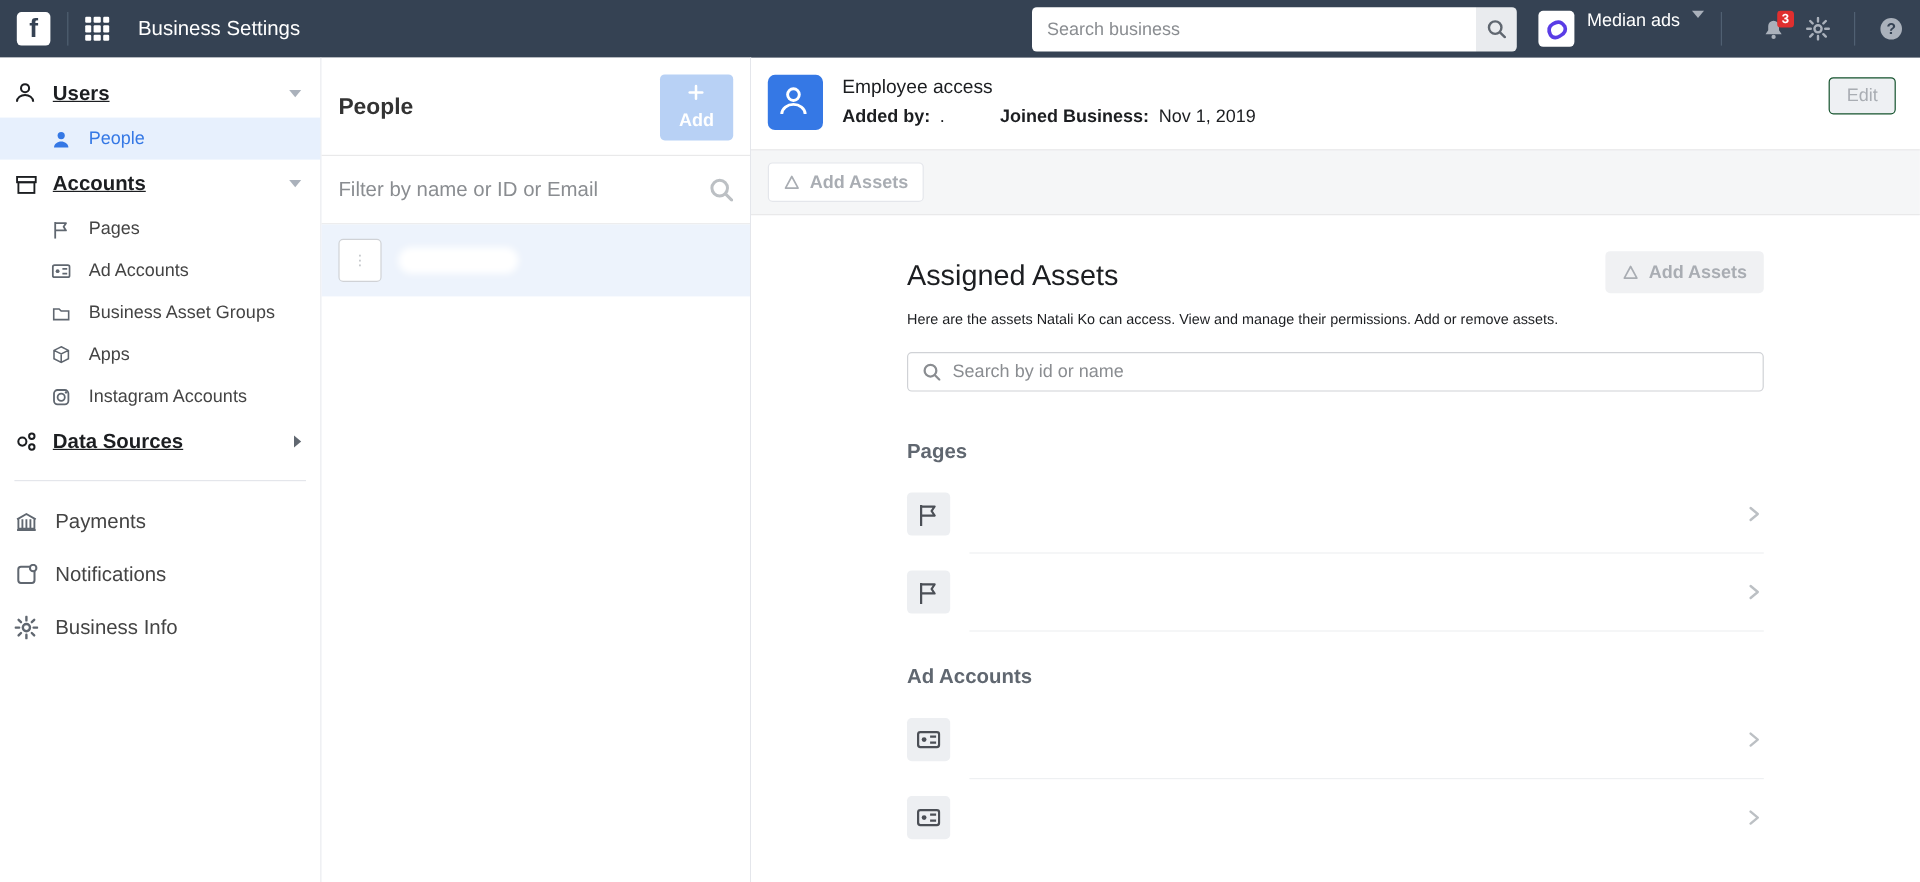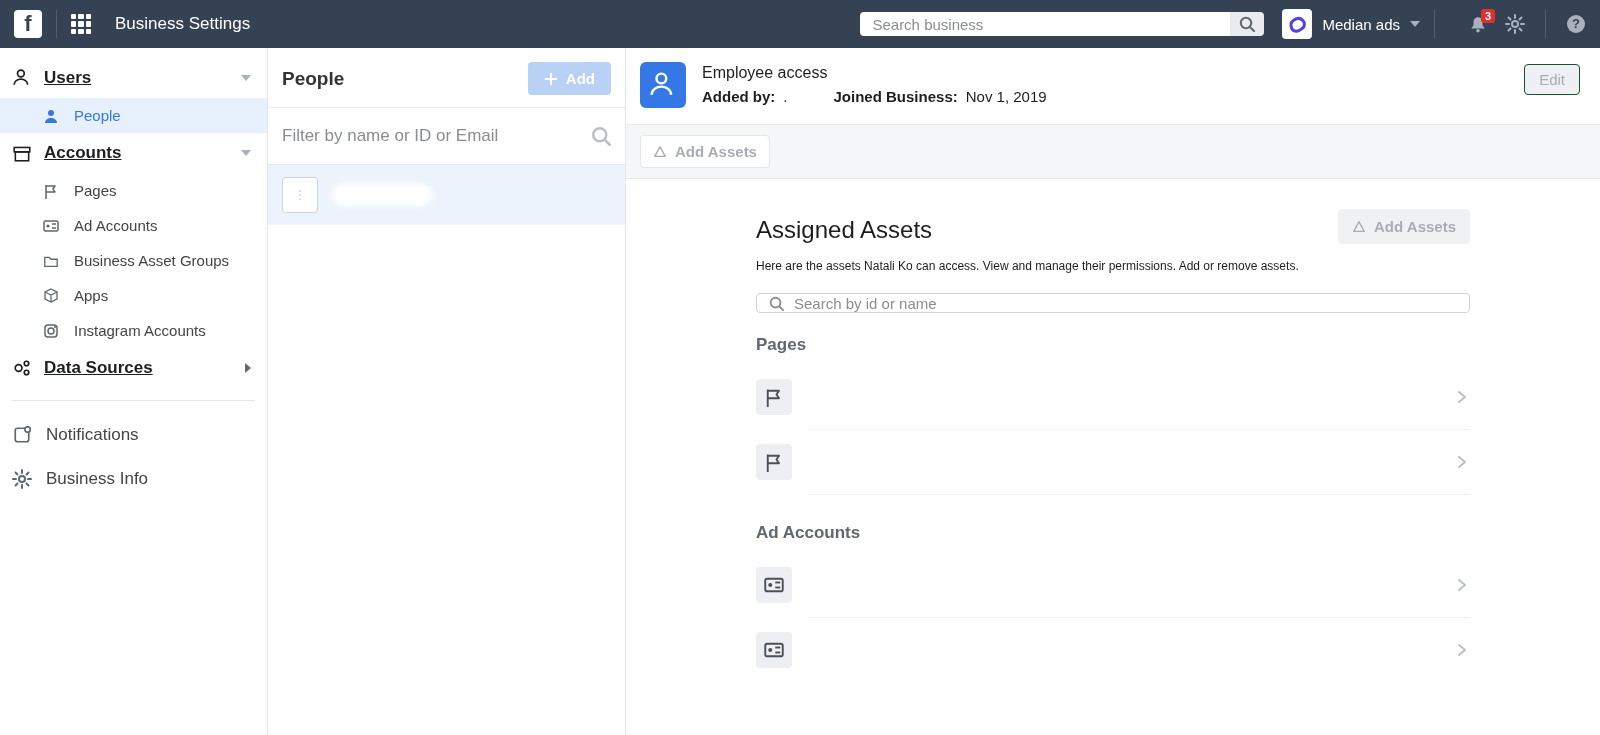--- a/index.html
+++ b/index.html
@@ -6,25 +6,25 @@
   body { width: 1600px; height: 735px; overflow: hidden; background:#fff; color:#1c1e21; }
   
   
   .topbar { height: 48px; background:#354253; display:flex; align-items:center; padding:0 14px; color:#fff; }
   .fb-logo { width:28px; height:28px; background:#fff; border-radius:4px; display:flex; align-items:center; justify-content:center; color:#354253; font-weight:900; font-size:22px; font-family: Arial Black, Arial, sans-serif; }
   .topbar .divider-v { width:1px; height:28px; background:#506072; margin:0 14px; }
   .apps-icon { width:20px; height:20px; display:grid; grid-template-columns:repeat(3,1fr); grid-template-rows:repeat(3,1fr); gap:2px; }
   .apps-icon span { background:#fff; border-radius:1px; }
   .page-title { font-size:17px; margin-left:24px; font-weight:400; }
   .topbar-spacer { flex:1; }
-  .search-wrap { display:flex; height:24px; }
+  .search-wrap { display:flex; height:37px; }
   .search-input { width:370px; border:none; border-radius:4px 0 0 4px; padding:0 12px; font-size:15px; color:#333; }
   .search-input::placeholder{ color:#8a8d91; }
   .search-btn { width:34px; background:#e9ebee; border:none; border-radius:0 4px 4px 0; display:flex; align-items:center; justify-content:center; color:#606770; cursor:pointer; }
-  .biz-select { display:flex; align-items:center; margin-left:18px; gap:10px; cursor:pointer; }
+  .biz-select { display:flex; margin-left:18px; gap:10px; cursor:pointer; }
   .biz-logo { width:30px; height:30px; border-radius:4px; background:#fff; display:flex; align-items:center; justify-content:center; }
   .biz-name { font-size:15px; color:#fff; }
   .caret-down { width:0; height:0; border-left:5px solid transparent; border-right:5px solid transparent; border-top:6px solid #aab1bb; }
   .top-icons { display:flex; align-items:center; gap:18px; margin-left:20px; }
   .top-icon { color:#aab1bb; position:relative; cursor:pointer; display:flex; align-items:center; justify-content:center; }
   .badge { position:absolute; top:-6px; right:-8px; background:#e02f2f; color:#fff; font-size:11px; font-weight:700; border-radius:3px; padding:0 4px; line-height:14px; }
 
   
   .main { display:flex; height:calc(735px - 48px); }
   
@@ -37,21 +37,21 @@
   .nav-item.active { background:#e7f0fd; color:#3578e5; }
   .nav-item .ico { width:18px; display:flex; justify-content:center; color:#606770; }
   .nav-item.active .ico { color:#3578e5; }
   .nav-divider { height:1px; background:#e4e6eb; margin:12px 12px; }
   .nav-simple { padding:12px 16px 12px 12px; display:flex; align-items:center; gap:14px; font-size:17px; color:#444; cursor:pointer; font-weight:500;}
 
   
   .people-col { width:358px; border-right:1px solid #e4e6eb; background:#fff; display:flex; flex-direction:column; }
   .people-head { display:flex; align-items:center; justify-content:space-between; padding:14px 14px 12px 14px; }
   .people-head .title { font-size:19px; font-weight:600; color:#333; }
-  .add-btn { background:#b8d1f5; color:#fff; border:none; border-radius:4px; padding:8px 16px; font-size:15px; font-weight:600; display:flex; align-items:center; gap:8px; cursor:pointer; }
+  .add-btn { background:#b8d1f5; color:#fff; border:none; border-radius:4px; padding:8px 16px; font-size:15px; font-weight:600; display:flex; align-items:center; gap:8px; cursor:pointer;flex-direction:column; }
   .filter-wrap { border-top:1px solid #e9e9ea; border-bottom:1px solid #e9e9ea; display:flex; align-items:center; padding:0 14px; height:58px; }
   .filter-input { flex:1; border:none; font-size:17px; color:#333; outline:none; }
   .filter-input::placeholder { color:#8a8d91; }
   .filter-search-ico { color:#bcc0c4; }
   .person-row { padding:12px 14px; display:flex; align-items:center; gap:14px; background:#edf3fc; cursor:pointer; }
   .person-avatar { width:36px; height:36px; border:1px solid #d0d2d6; border-radius:4px; background:#fff; display:flex; align-items:center; justify-content:center; color:#bcc0c4; font-size:12px;}
   .person-name-blur { width:100px; height:22px; background:#fff; border-radius:12px; filter:blur(3px); }
 
   
   .detail { flex:1; background:#fff; overflow-y:auto; }
@@ -63,21 +63,21 @@
   .meta-line b { font-weight:700; }
   .edit-btn { background:#eef0f3; border:1px solid #14532d; color:#a9adb3; border-radius:4px; padding:6px 14px; font-size:15px; cursor:pointer; margin-top:4px;}
   .toolbar { background:#f5f6f7; border-top:1px solid #e9e9ea; border-bottom:1px solid #e9e9ea; padding:10px 14px; margin-top:8px;}
   .add-assets { display:inline-flex; align-items:center; gap:8px; background:#fff; border:1px solid #e4e6eb; color:#a9adb3; border-radius:4px; padding:7px 12px; font-size:15px; font-weight:600; cursor:pointer; }
   
   .content { padding:30px 130px 40px 130px; }
   .content-head { display:flex; justify-content:space-between; align-items:flex-end; margin-bottom:14px;}
   .content-title { font-size:24px; font-weight:400; color:#1c1e21; }
   .add-assets2 { display:inline-flex; align-items:center; gap:8px; background:#f0f1f3; border:none; color:#a9adb3; border-radius:4px; padding:9px 14px; font-size:15px; font-weight:600; cursor:pointer; }
   .desc { font-size:12px; color:#1c1e21; line-height:1.45; margin-bottom:18px; }
-  .asset-search { border:1px solid #d0d2d6; border-radius:4px; height:20px; display:flex; align-items:center; padding:0 12px; gap:10px; margin-bottom:22px; }
+  .asset-search { border:1px solid #d0d2d6; border-radius:4px; height:33px; display:flex; align-items:center; padding:0 12px; gap:10px; margin-bottom:40px; }
   .asset-search input { flex:1; border:none; outline:none; font-size:15px; }
   .asset-search input::placeholder { color:#8a8d91; }
   .group-title { font-size:17px; font-weight:700; color:#606770; margin-bottom:10px; }
   .asset-row { display:flex; align-items:center; gap:18px; padding:14px 0; cursor:pointer; }
   .asset-ico { width:36px; height:36px; border-radius:4px; background:#edeff2; display:flex; align-items:center; justify-content:center; color:#4b4f56; }
   .asset-chev { margin-left:auto; color:#bcc0c4; }
   .asset-divider { height:1px; background:#eef0f2; margin-left:52px; }
   .group-block { margin-bottom:28px;}
   
   svg { display:block; }
@@ -287,20 +287,26 @@
     <div class="nav-section">
       <svg width="20" height="18" viewBox="0 0 16 16" style="color:#1c1e21">
           <use href="#i-datasrc"></use>
         </svg>
       <span class="label">Data Sources</span>
       <span class="chev" style="width:0;height:0;border-top:5px solid transparent;border-bottom:5px solid transparent;border-left:6px solid #606770;"></span>
     </div>
 
     <div class="nav-divider"></div>
 
+    <div class="nav-simple">
+      <svg width="20" height="18" viewBox="0 0 18 16" style="color:#606770">
+          <use href="#i-bank"></use>
+        </svg>
+      <span>Payments</span>
+    </div>
     <div class="nav-simple">
       <svg width="20" height="18" viewBox="0 0 16 16" style="color:#606770">
           <use href="#i-notif"></use>
         </svg>
       <span>Notifications</span>
     </div>
     <div class="nav-simple">
       <svg width="20" height="20" viewBox="0 0 20 20" style="color:#606770">
           <use href="#i-gear"></use>
         </svg>

